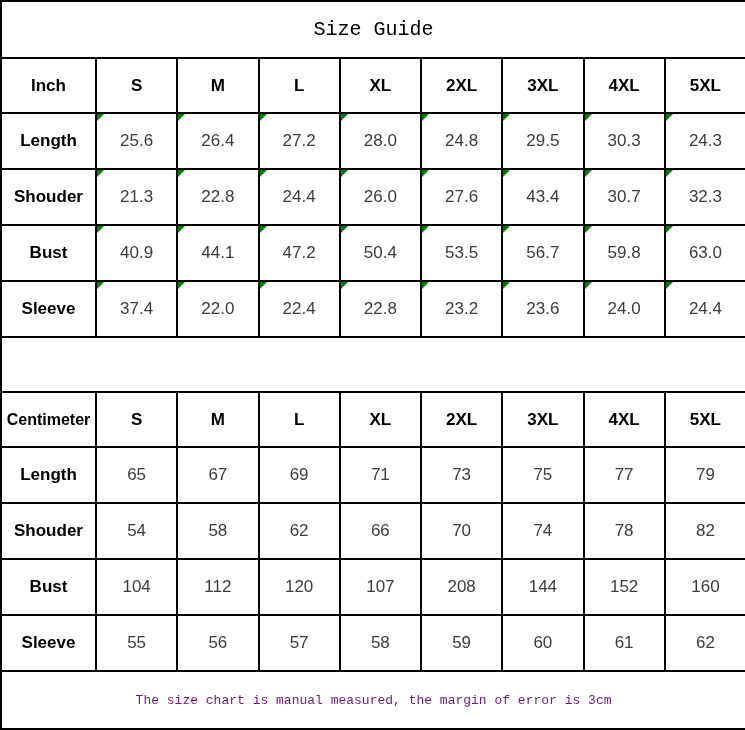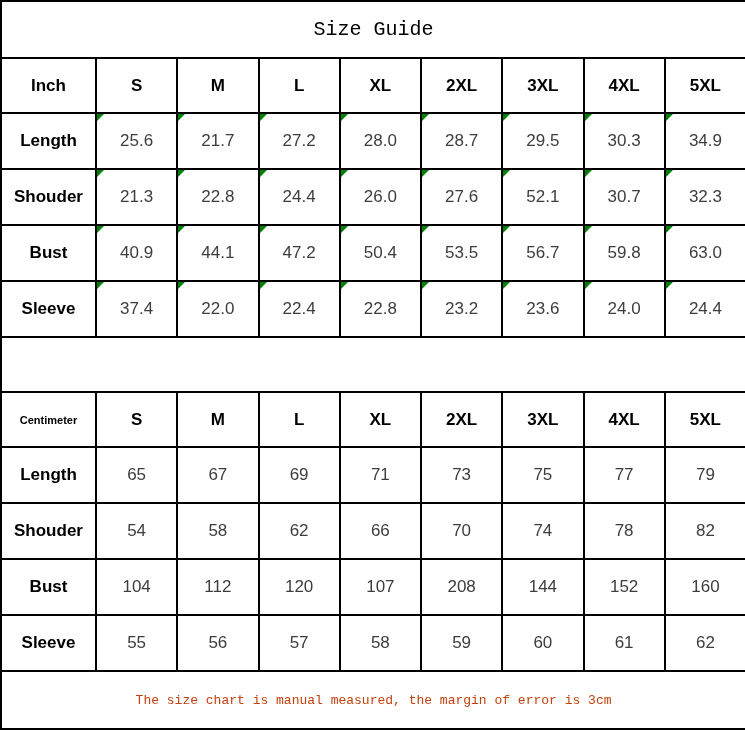--- a/index.html
+++ b/index.html
@@ -35,28 +35,28 @@
     font-family:"Liberation Mono","DejaVu Sans Mono",monospace;
     font-weight:normal;
     font-size:20px;
     letter-spacing:0px;
     color:#000;
   }
   .note-cell {
     font-family:"Liberation Mono","DejaVu Sans Mono",monospace;
     font-weight:normal;
     font-size:13px;
-    color:#c2410c;
+    color:#701a75;
   }
   th.size-h, th.unit-h, th.label-h {
     font-size:17px;
     color:#000;
     font-weight:bold;
   }
-  th.unit-cm { font-size:11px; }
+  th.unit-cm { font-size:16px; }
   td.val {
     position:relative;
     font-size:17px;
     color:#3d3d3d;
     font-weight:normal;
   }
   i.tri {
     position:absolute;
     top:0; left:0;
     display:block;
@@ -95,37 +95,37 @@
     <th class="size-h">XL</th>
     <th class="size-h">2XL</th>
     <th class="size-h">3XL</th>
     <th class="size-h">4XL</th>
     <th class="size-h">5XL</th>
   </tr>
 
   <tr class="r-data">
     <th class="label-h">Length</th>
     <td class="val"><i class="tri"></i><span>25.6</span></td>
-    <td class="val"><i class="tri"></i><span>21.7</span></td>
+    <td class="val"><i class="tri"></i><span>26.4</span></td>
     <td class="val"><i class="tri"></i><span>27.2</span></td>
     <td class="val"><i class="tri"></i><span>28.0</span></td>
-    <td class="val"><i class="tri"></i><span>28.7</span></td>
+    <td class="val"><i class="tri"></i><span>24.8</span></td>
     <td class="val"><i class="tri"></i><span>29.5</span></td>
     <td class="val"><i class="tri"></i><span>30.3</span></td>
-    <td class="val"><i class="tri"></i><span>34.9</span></td>
+    <td class="val"><i class="tri"></i><span>24.3</span></td>
   </tr>
 
   <tr class="r-data">
     <th class="label-h">Shouder</th>
     <td class="val"><i class="tri"></i><span>21.3</span></td>
     <td class="val"><i class="tri"></i><span>22.8</span></td>
     <td class="val"><i class="tri"></i><span>24.4</span></td>
     <td class="val"><i class="tri"></i><span>26.0</span></td>
     <td class="val"><i class="tri"></i><span>27.6</span></td>
-    <td class="val"><i class="tri"></i><span>52.1</span></td>
+    <td class="val"><i class="tri"></i><span>43.4</span></td>
     <td class="val"><i class="tri"></i><span>30.7</span></td>
     <td class="val"><i class="tri"></i><span>32.3</span></td>
   </tr>
 
   <tr class="r-data">
     <th class="label-h">Bust</th>
     <td class="val"><i class="tri"></i><span>40.9</span></td>
     <td class="val"><i class="tri"></i><span>44.1</span></td>
     <td class="val"><i class="tri"></i><span>47.2</span></td>
     <td class="val"><i class="tri"></i><span>50.4</span></td>

